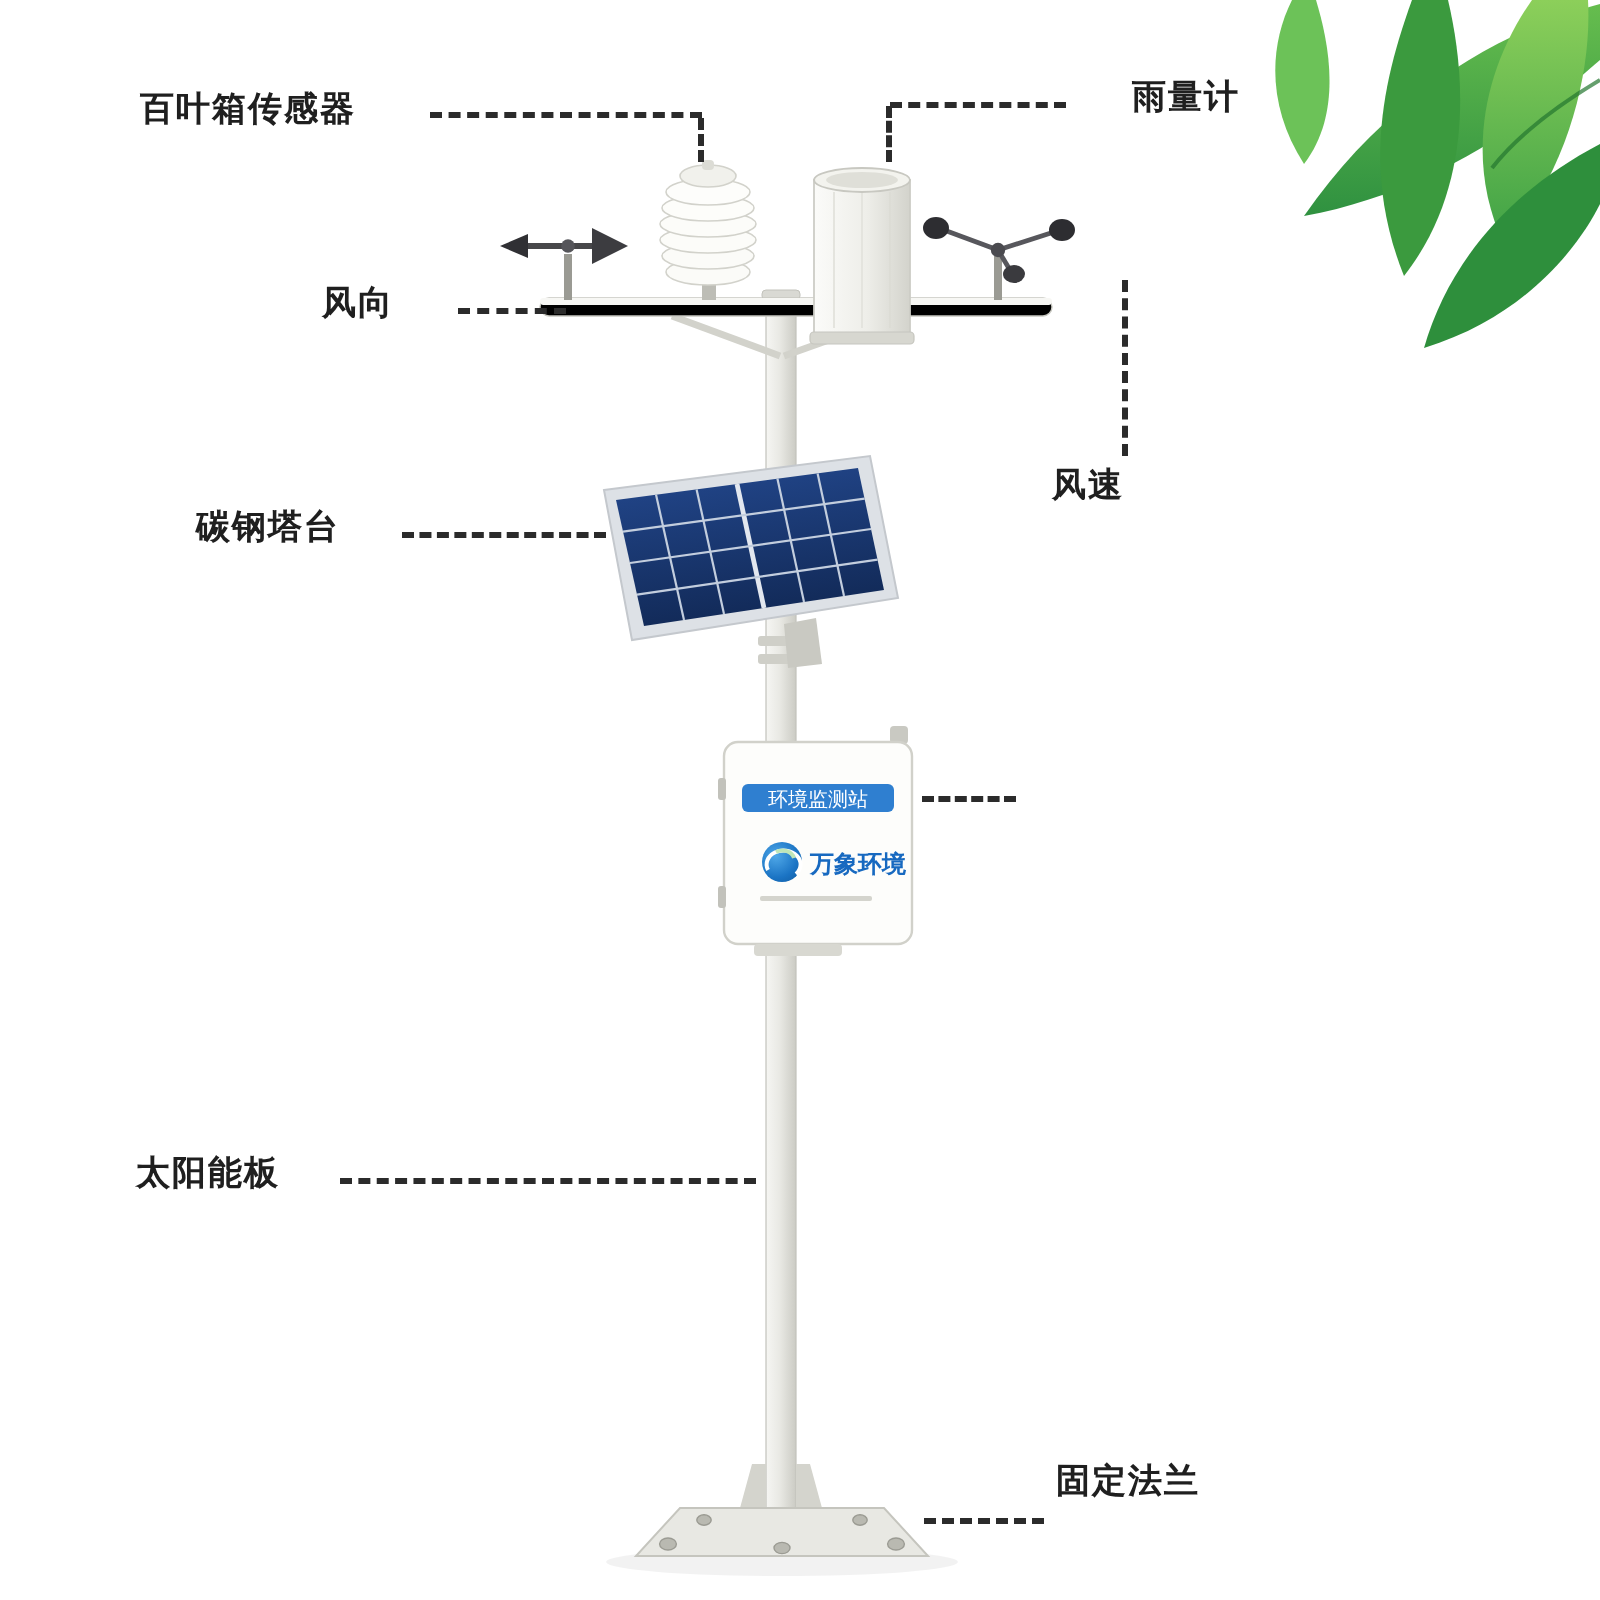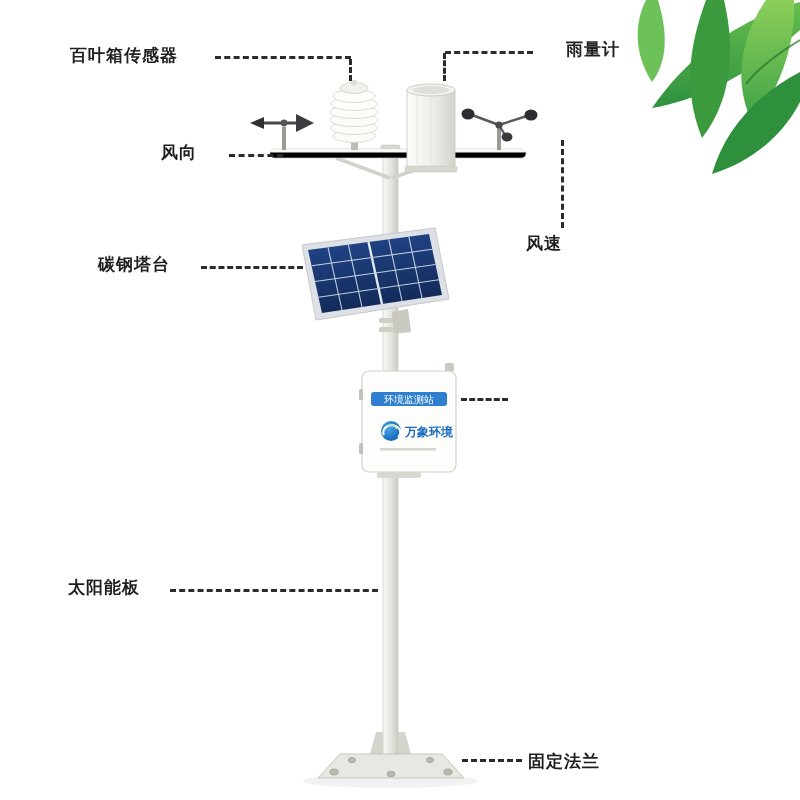--- a/index.html
+++ b/index.html
@@ -173,16 +173,16 @@
 
   <div class="label" style="left:98px;top:255px">碳钢塔台</div>
   <div class="dash-h" style="left:201px;top:266px;width:102px"></div>
 
   <div class="dash-h" style="left:461px;top:398px;width:47px"></div>
 
 
   <div class="label" style="left:68px;top:578px">太阳能板</div>
   <div class="dash-h" style="left:170px;top:589px;width:208px"></div>
 
-  <div class="label" style="left:528px;top:752px">固定法兰</div>
+  <div class="label" style="left:528px;top:732px">固定法兰</div>
   <div class="dash-h" style="left:462px;top:759px;width:60px"></div>
 
 </div>
 
 </body></html>

